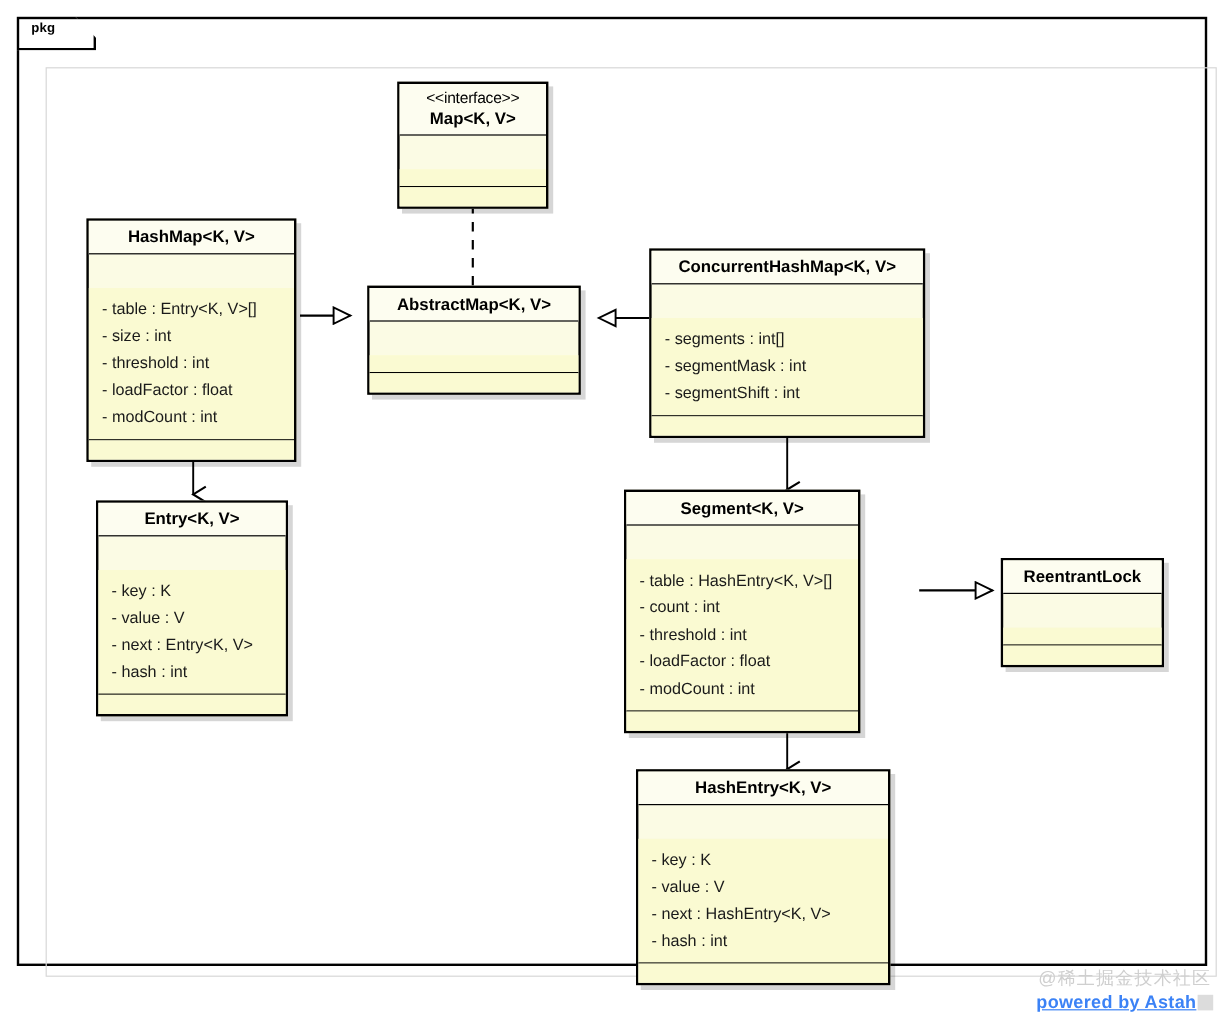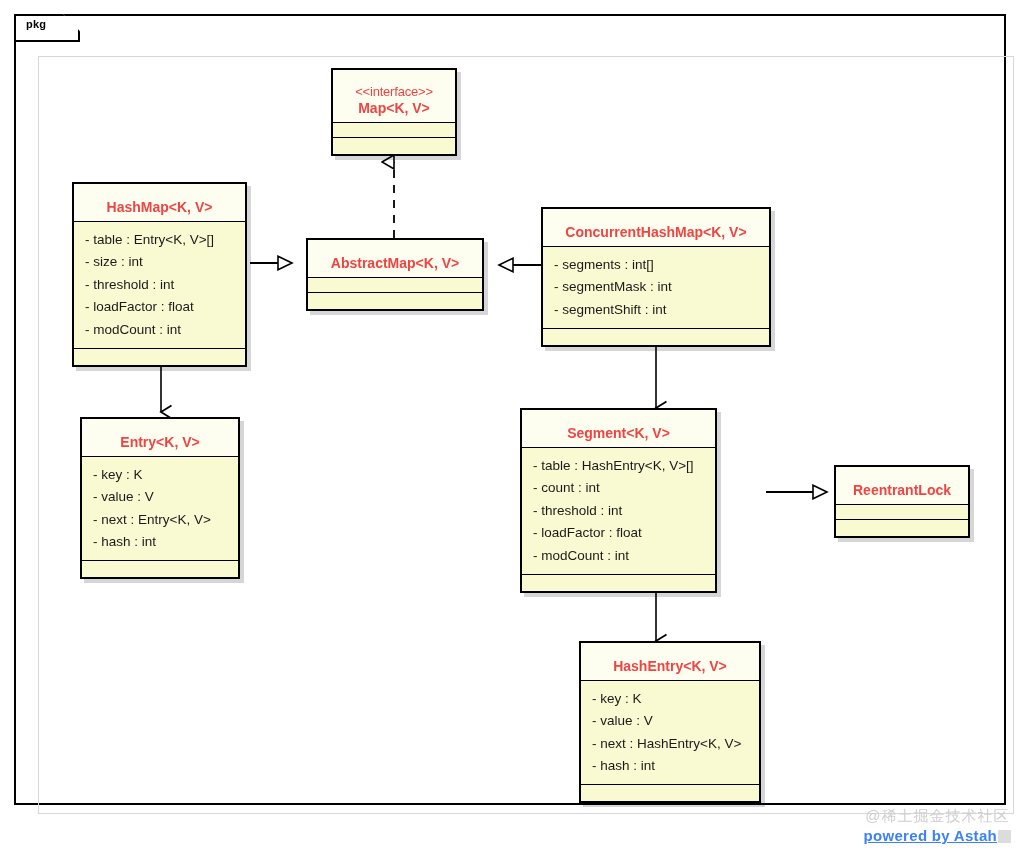--- a/index.html
+++ b/index.html
@@ -83,39 +83,40 @@
     border: 2px solid #000000;
     background: #fbfbe4;
     box-shadow: 4px 4px 0 rgba(0,0,0,0.16);
     z-index: 4;
   }
   .cls-name {
     box-sizing: border-box;
     text-align: center;
     font-size: 14px;
     font-weight: bold;
-    color: #ef4444;
+    color: #000000;
     background: #fdfdf0;
     border-bottom: 1px solid #000000;
-    padding: 15px 6px 6px 6px;
+    padding: 5px 6px 6px 6px;
     line-height: 1.15;
     white-space: nowrap;
   }
   .cls-name .stereo {
     display: block;
     font-weight: normal;
     font-size: 13px;
     letter-spacing: -0.2px;
   }
   .cls-attrs {
     box-sizing: border-box;
     background: #fafad2;
     border-bottom: 1px solid #000000;
     padding: 6px 0 7px 0;
     min-height: 14px;
+    margin-top: 28px;
   }
   .cls-attrs.empty {
     min-height: 14px;
     padding: 0;
     height: 15px;
   }
   .attr {
     font-size: 13.5px;
     color: #1a1a1a;
     padding: 1.5px 10px 1.5px 11px;
@@ -277,21 +278,21 @@
   </div>
 
   <div class="umlclass" style="left:834px; top:465px; width:136px;">
     <div class="cls-name">
       <span>ReentrantLock</span>
     </div>
     <div class="cls-attrs empty"></div>
     <div class="cls-ops"></div>
   </div>
 
-  <div class="umlclass" style="left:579px; top:641px; width:182px;">
+  <div class="umlclass" style="left:530px; top:641px; width:212px;">
     <div class="cls-name">
       <span>HashEntry&lt;K, V&gt;</span>
     </div>
     <div class="cls-attrs">
       <div class="attr">- key : K</div>
       <div class="attr">- value : V</div>
       <div class="attr">- next : HashEntry&lt;K, V&gt;</div>
       <div class="attr">- hash : int</div>
     </div>
     <div class="cls-ops"></div>

